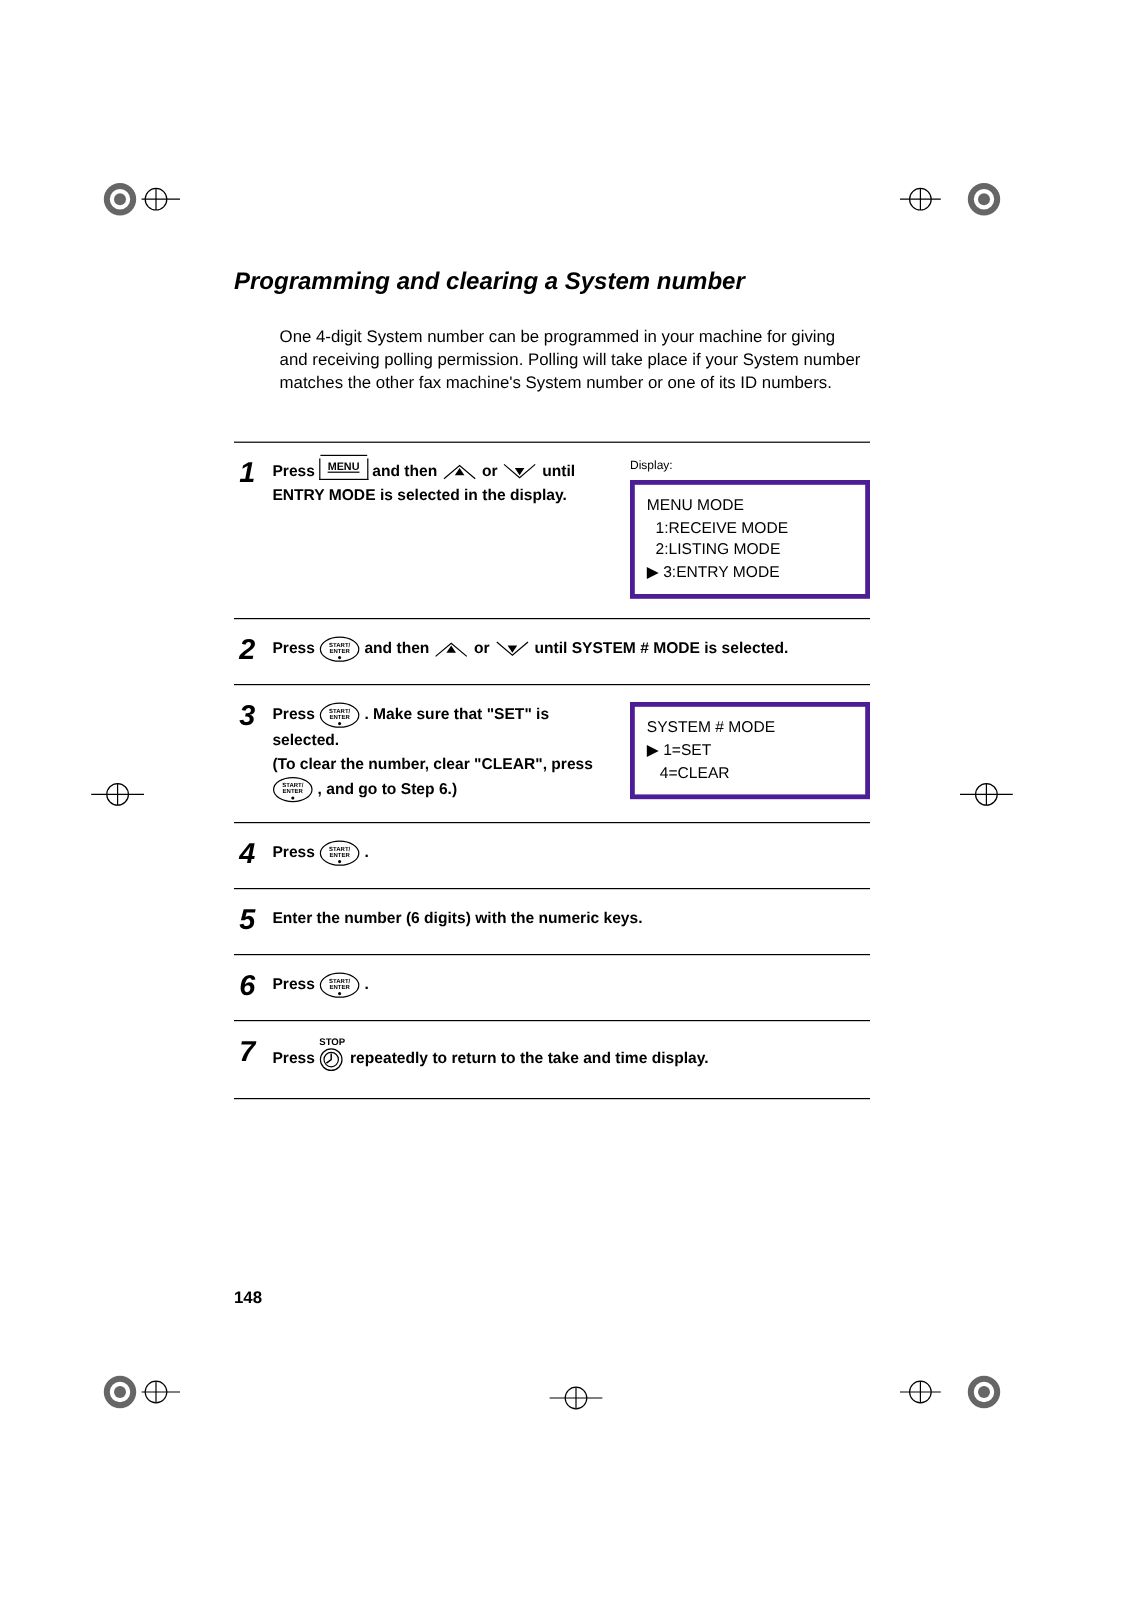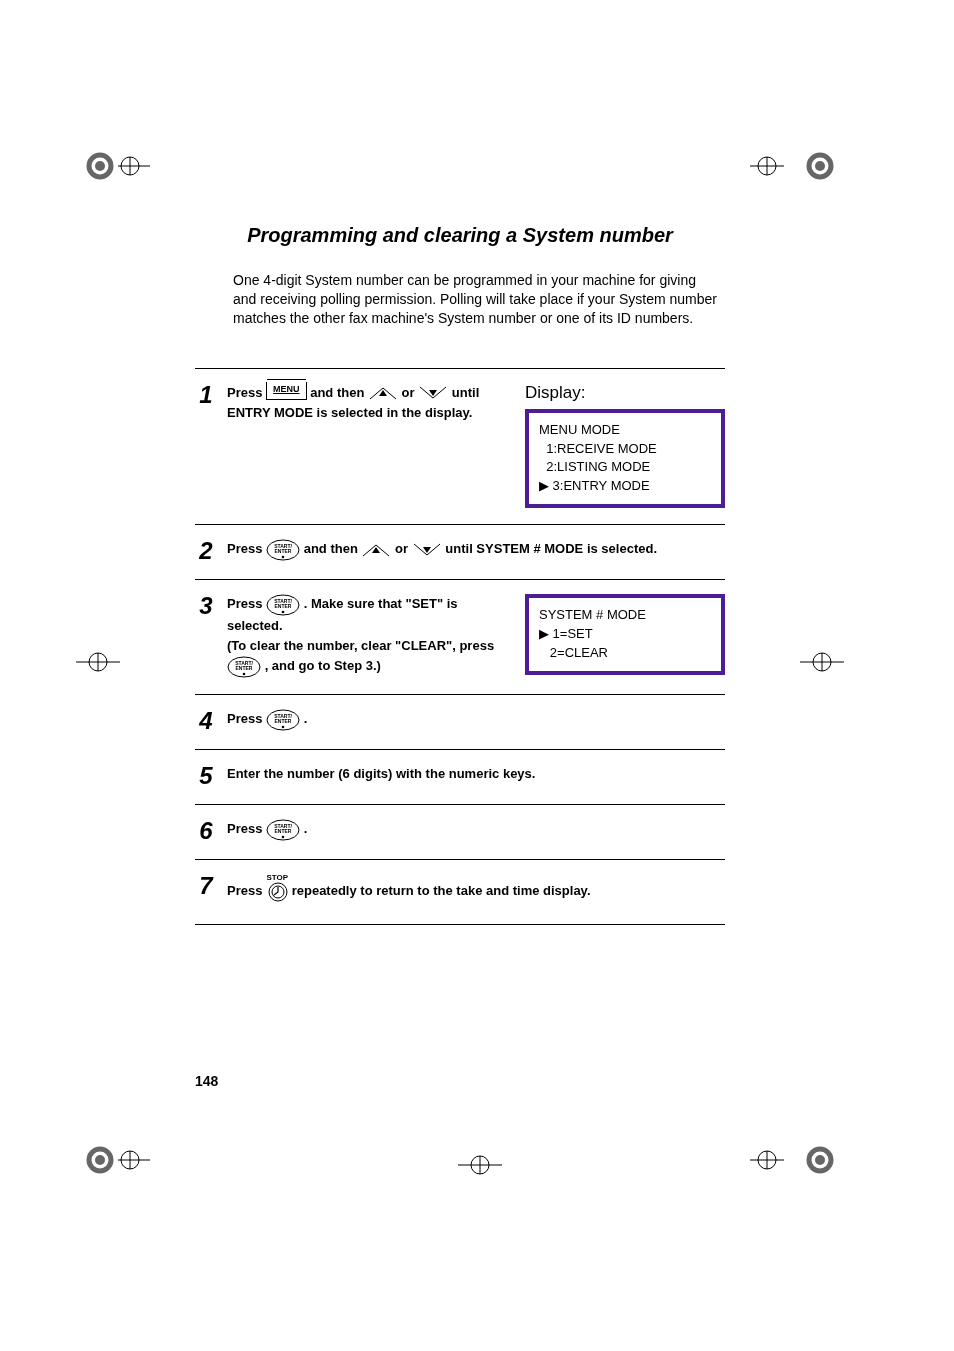--- a/index.html
+++ b/index.html
@@ -28,21 +28,20 @@
   .running-head {
     font-size: 15px;
     margin-bottom: 60px;
   }
 
   .section-title {
     font-style: italic;
     font-weight: bold;
     font-size: 20px;
     margin-bottom: 24px;
-    text-align: center;
   }
 
   .intro {
     font-size: 14px;
     line-height: 1.35;
     margin: 0 0 40px 38px;
     width: 486px;
   }
 
   .steps {
@@ -69,21 +68,21 @@
     font-size: 13px;
     font-weight: bold;
     line-height: 1.55;
   }
   .step-display {
     flex-shrink: 0;
     width: 200px;
     margin-left: 14px;
   }
   .display-label {
-    font-size: 17px;
+    font-size: 10px;
     margin-bottom: 6px;
     font-weight: normal;
   }
   .display-box {
     border: 4px solid #4c1d95;
     padding: 8px 10px;
     font-size: 13px;
     line-height: 1.45;
     font-weight: normal;
     white-space: pre;
@@ -126,21 +125,21 @@
     width: 34px; height: 22px;
     vertical-align: middle;
     position: relative;
   }
   .key-round svg { position:absolute; inset:0; overflow:visible; }
 
   .key-stop {
     display: inline-block;
     width: 22px;
     vertical-align: middle;
-    text-align: right;
+    text-align: left;
     position: relative;
   }
   .key-stop .stop-label {
     font-size: 8px; font-weight: bold; display:block; line-height:1;
   }
 
   .page-num {
     position: absolute;
     left: 195px;
     top: 1073px;
@@ -289,26 +288,26 @@
               <circle cx="17" cy="18" r="1.3" fill="#000"></circle>
             </svg></span>
         <span>. Make sure that "SET" is selected.</span><br>
         <span>(To clear the number, clear "CLEAR", press </span>
         <span class="key-round"><svg viewBox="0 0 34 22">
               <ellipse cx="17" cy="11" rx="16" ry="10" fill="none" stroke="#000"></ellipse>
               <text x="17" y="9" text-anchor="middle" font-size="5" font-weight="bold">START/</text>
               <text x="17" y="14" text-anchor="middle" font-size="5" font-weight="bold">ENTER</text>
               <circle cx="17" cy="18" r="1.3" fill="#000"></circle>
             </svg></span>
-        <span>, and go to Step 3.)</span>
+        <span>, and go to Step 6.)</span>
       </div>
       <div class="step-display">
         <div class="display-box">SYSTEM # MODE
 ▶ 1=SET
-   2=CLEAR</div>
+   4=CLEAR</div>
       </div>
     </div>
 
     <div class="step">
       <div class="step-num">4</div>
       <div class="step-body">
         <span>Press </span>
         <span class="key-round"><svg viewBox="0 0 34 22">
               <ellipse cx="17" cy="11" rx="16" ry="10" fill="none" stroke="#000"></ellipse>
               <text x="17" y="9" text-anchor="middle" font-size="5" font-weight="bold">START/</text>

